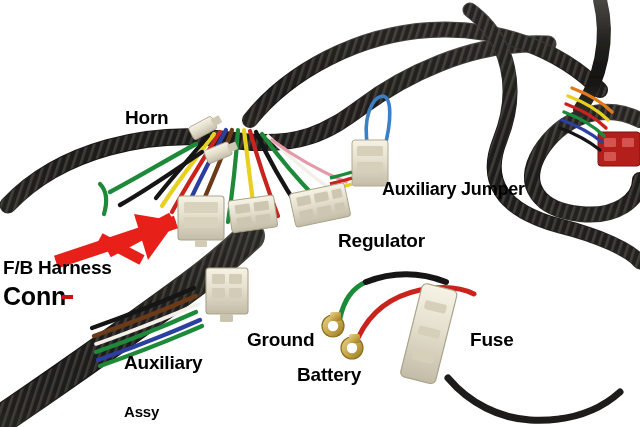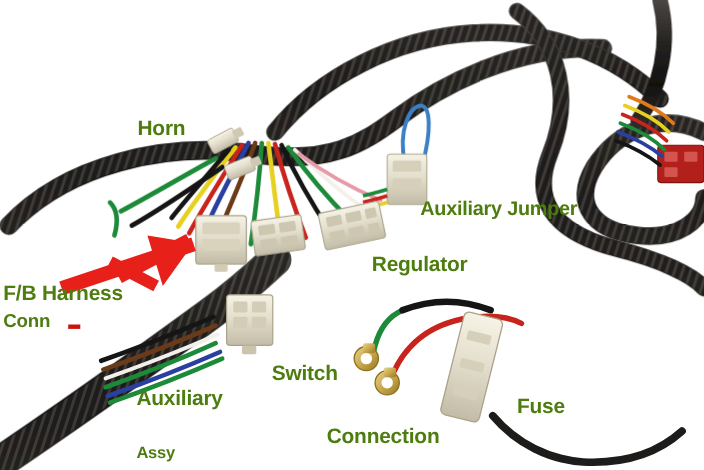--- a/index.html
+++ b/index.html
@@ -18,38 +18,38 @@
   svg.art {
     position: absolute;
     left: 0; top: 0;
     width: 640px;
     height: 427px;
   }
   .label {
     position: absolute;
     font-family: "Liberation Sans", sans-serif;
     font-weight: bold;
-    color: #4d7c0f;
+    color: #000000;
     white-space: pre;
     line-height: 1.05;
     letter-spacing: -0.2px;
     z-index: 40;
   }
   .lbl-horn      { left: 125px; top: 108px;  font-size: 19px; }
   .lbl-aux       { left: 382px; top: 168px;  font-size: 18px; margin-top: 12px; }
   .lbl-reg       { left: 338px; top: 212px;  font-size: 19px; margin-top: 19px; }
   .lbl-key       { left: 222px; top: 231px;  font-size: 19px; }
   .lbl-fb        { left: 3px;   top: 258px;  font-size: 19px; text-align: center; }
-  .lbl-fb2       { left: 3px;   top: 283px;  font-size: 17px; text-align: center; }
+  .lbl-fb2       { left: 3px;   top: 283px;  font-size: 25px; text-align: center; }
   .lbl-ground    { left: 247px; top: 330px;  font-size: 19px; }
   .lbl-head      { left: 124px; top: 353px;  font-size: 19px; }
   .lbl-head2     { left: 124px; top: 376px;  font-size: 15px; margin-top: 28px; }
   .lbl-batt      { left: 297px; top: 365px;  font-size: 19px; }
   .lbl-batt2     { left: 297px; top: 388px;  font-size: 19px; }
-  .lbl-fuse      { left: 470px; top: 330px;  font-size: 19px; margin-top: 30px; }
+  .lbl-fuse      { left: 470px; top: 330px;  font-size: 19px; }
   .reddash {
     position: absolute;
     left: 62px; top: 295px;
     width: 11px; height: 4px;
     background: #cc1111;
     z-index: 41;
   }
 </style>
 </head>
 <body>
@@ -246,19 +246,19 @@
   </svg>
 
   <div class="label lbl-horn">Horn</div>
   <div class="label lbl-aux">Auxiliary Jumper</div>
   <div class="label lbl-reg">Regulator</div>
 
   <div class="label lbl-fb">F/B Harness</div>
   <div class="label lbl-fb2">Conn</div>
   <div class="reddash"></div>
 
-  <div class="label lbl-ground">Switch</div>
+  <div class="label lbl-ground">Ground</div>
   <div class="label lbl-head">Auxiliary</div>
   <div class="label lbl-head2">Assy</div>
-  <div class="label lbl-batt2">Connection</div>
+  <div class="label lbl-batt">Battery</div>
   <div class="label lbl-fuse">Fuse</div>
 
 </div>
 
 </body></html>

